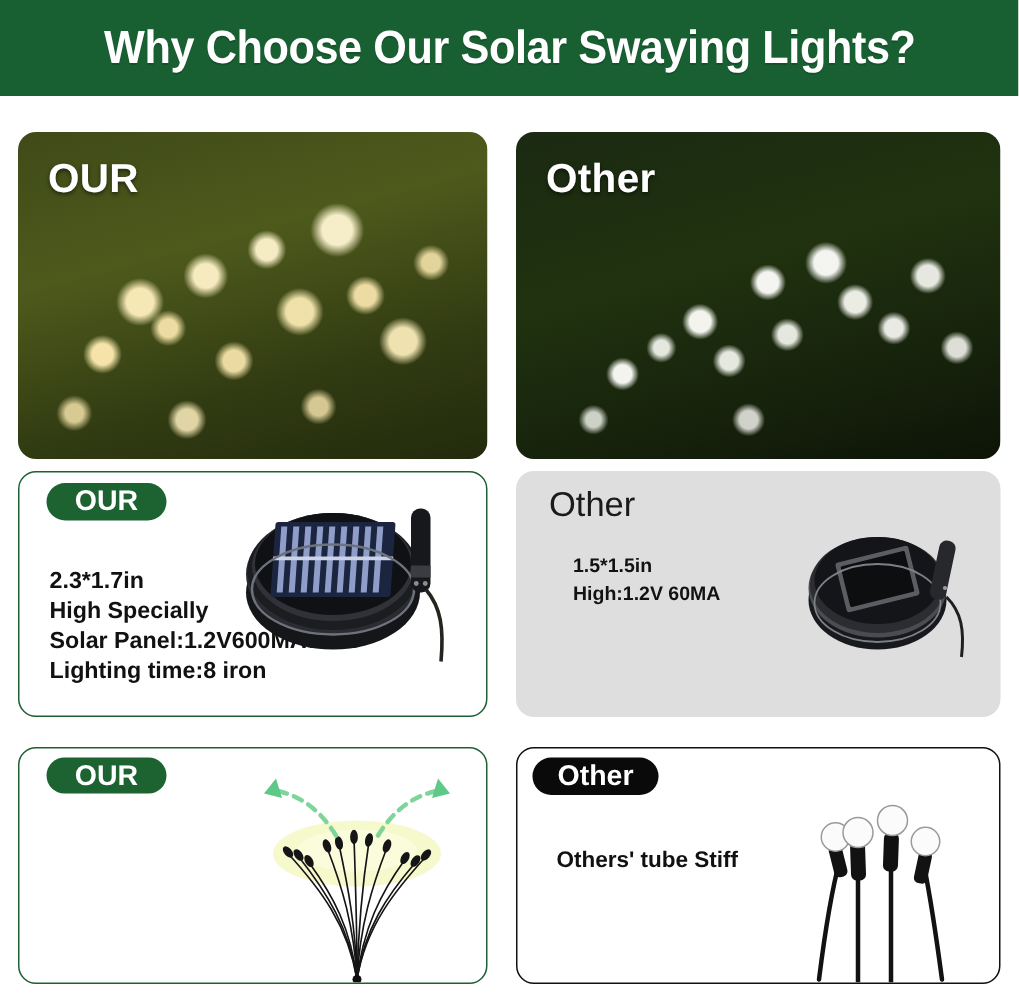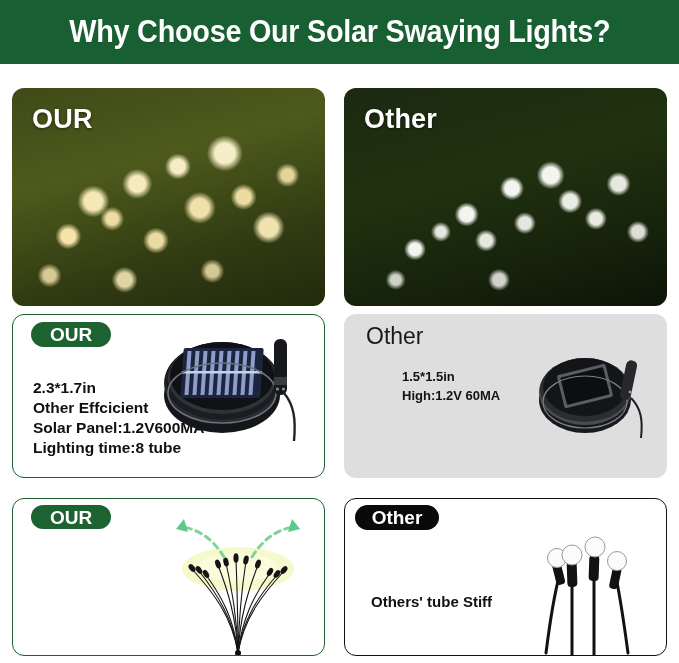--- a/index.html
+++ b/index.html
@@ -98,27 +98,27 @@
   .badge-our-3{left:18px;top:6px;width:80px;height:24px;font-size:19px;}
   .badge-other-3{left:10px;top:6px;width:84px;height:25px;font-size:19px;}
   .plain-other{
     position:absolute;left:22px;top:9px;color:#1a1a1a;font-size:23px;font-weight:normal;
   }
 
   
   .spec-lines{position:absolute;}
   .spec-our-lines{left:20px;top:63px;}
   .spec-our-lines .line{font-size:15.5px;font-weight:bold;color:#111111;line-height:20px;white-space:nowrap;}
-  .spec-other-lines{left:58px;top:54px;}
+  .spec-other-lines{left:38px;top:54px;}
   .spec-other-lines .line{font-size:13px;font-weight:bold;color:#121212;line-height:18.5px;white-space:nowrap;}
 
   .wire-our-lines{position:absolute;left:24px;top:55px;}
   .wire-our-lines .line{font-size:13.5px;font-weight:bold;color:#1f5236;line-height:20px;white-space:nowrap;}
   .wire-other-line{
-    position:absolute;left:26px;top:66px;font-size:15px;font-weight:bold;color:#111111;white-space:nowrap;margin-top:28px;
+    position:absolute;left:26px;top:66px;font-size:15px;font-weight:bold;color:#111111;white-space:nowrap;
   }
 
   
   .solar-disc-big{position:absolute;right:18px;top:8px;width:150px;height:120px;}
   .solar-disc-small{position:absolute;right:14px;top:28px;width:122px;height:100px;}
   .wire-art{position:absolute;right:6px;bottom:0;width:160px;height:148px;}
   .tube-art{position:absolute;right:10px;bottom:0;width:150px;height:130px;}
 </style>
 </head>
 <body>
@@ -134,23 +134,23 @@
   </div>
 
   <div class="card photo photo-other">
     <div class="photo-label">Other</div>
   </div>
 
   <div class="card card-spec-our">
     <div class="badge badge-green badge-our-2">OUR</div>
     <div class="spec-lines spec-our-lines">
       <div class="line">2.3*1.7in</div>
-      <div class="line">Other Effcicient</div>
+      <div class="line">High Specially</div>
       <div class="line">Solar Panel:1.2V600MA</div>
-      <div class="line">Lighting time:8 tube</div>
+      <div class="line">Lighting time:8 iron</div>
     </div>
     <svg class="solar-disc-big" viewBox="0 0 150 120">
       <ellipse cx="66" cy="72" rx="58" ry="38" fill="#15161a"></ellipse>
       <ellipse cx="66" cy="60" rx="58" ry="40" fill="#2a2c31"></ellipse>
       <ellipse cx="66" cy="58" rx="57" ry="39" fill="#1b1d21"></ellipse>
       <ellipse cx="66" cy="55" rx="54" ry="36" fill="#303238"></ellipse>
       <ellipse cx="66" cy="53" rx="52" ry="34" fill="#101114"></ellipse>
       <g transform="translate(66,50) skewX(-4)">
         <rect x="-40" y="-25" width="80" height="50" rx="2" fill="#1c2540"></rect>
         <g fill="#8e9ec8">

